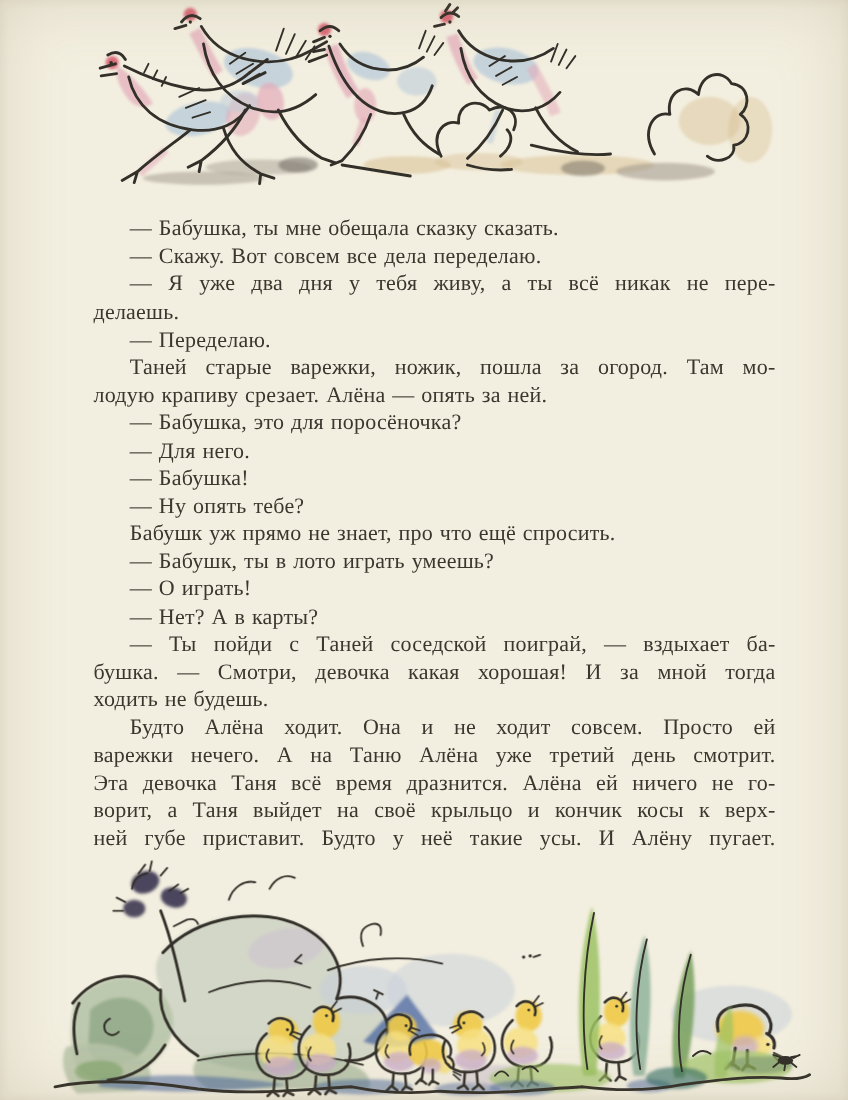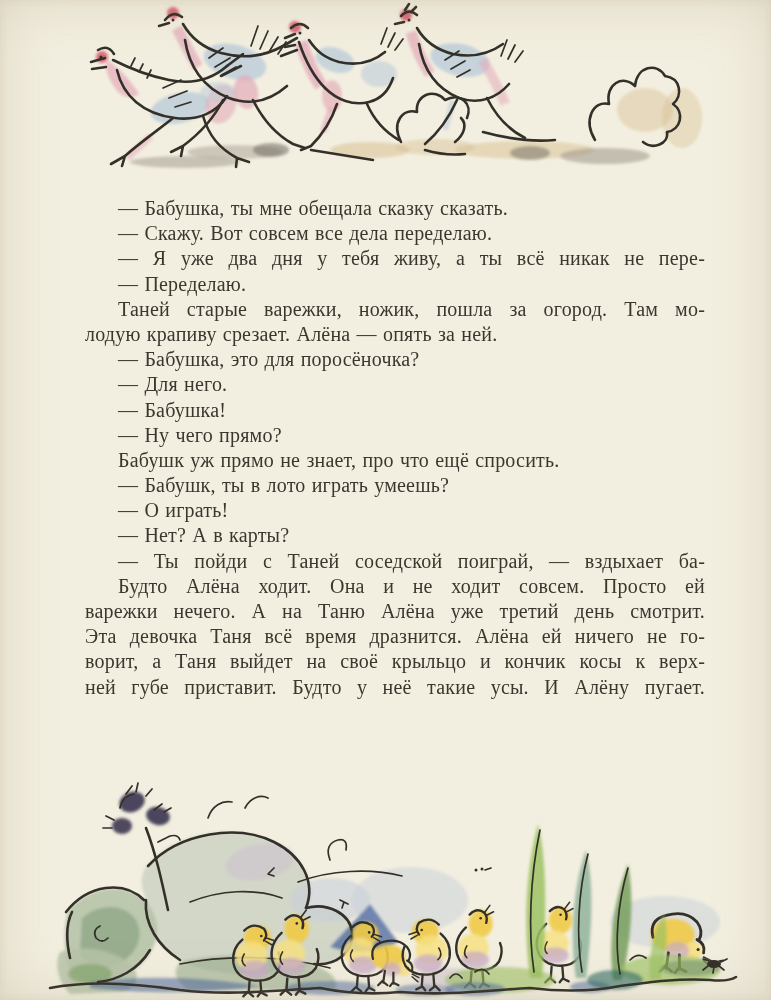--- a/index.html
+++ b/index.html
@@ -148,32 +148,35 @@
       <path d="M370,142 C380,134 382,124 376,118"></path>
       <path d="M510,140 C498,120 508,100 524,104 C520,84 538,74 550,86 C552,66 572,62 580,76 C596,78 598,96 588,104 C600,112 596,130 582,132 C584,144 568,150 558,142"></path>
       <path d="M398,132 C420,138 448,142 470,140 M340,150 q20,6 40,4"></path>
     </g>
   </svg>
 
   <div class="text-block">
     <div class="line ind">— Бабушка, ты мне обещала сказку сказать.</div>
     <div class="line ind">— Скажу. Вот совсем все дела переделаю.</div>
     <div class="line ind fill">— Я уже два дня у тебя живу, а ты всё никак не пере-</div>
+    <div class="line">делаешь.</div>
     <div class="line ind">— Переделаю.</div>
     <div class="line ind fill">Таней старые варежки, ножик, пошла за огород. Там мо-</div>
     <div class="line">лодую крапиву срезает. Алёна — опять за ней.</div>
     <div class="line ind">— Бабушка, это для поросёночка?</div>
     <div class="line ind">— Для него.</div>
     <div class="line ind">— Бабушка!</div>
-    <div class="line ind">— Ну чего прямо?</div>
+    <div class="line ind">— Ну опять тебе?</div>
     <div class="line ind">Бабушк уж прямо не знает, про что ещё спросить.</div>
     <div class="line ind">— Бабушк, ты в лото играть умеешь?</div>
     <div class="line ind">— О играть!</div>
     <div class="line ind">— Нет? А в карты?</div>
     <div class="line ind fill">— Ты пойди с Таней соседской поиграй, — вздыхает ба-</div>
+    <div class="line fill">бушка. — Смотри, девочка какая хорошая! И за мной тогда</div>
+    <div class="line">ходить не будешь.</div>
     <div class="line ind fill">Будто Алёна ходит. Она и не ходит совсем. Просто ей</div>
     <div class="line fill">варежки нечего. А на Таню Алёна уже третий день смотрит.</div>
     <div class="line fill">Эта девочка Таня всё время дразнится. Алёна ей ничего не го-</div>
     <div class="line fill">ворит, а Таня выйдет на своё крыльцо и кончик косы к верх-</div>
     <div class="line fill">ней губе приставит. Будто у неё такие усы. И Алёну пугает.</div>
   </div>
 
   <svg id="bottom-illo" class="illo" viewBox="0 0 715 218" aria-hidden="true">
     <defs>
       <filter id="soft2" x="-30%" y="-30%" width="160%" height="160%">

